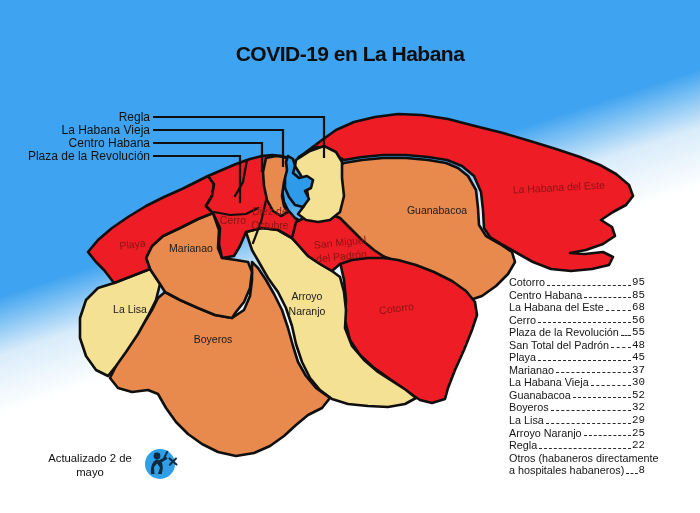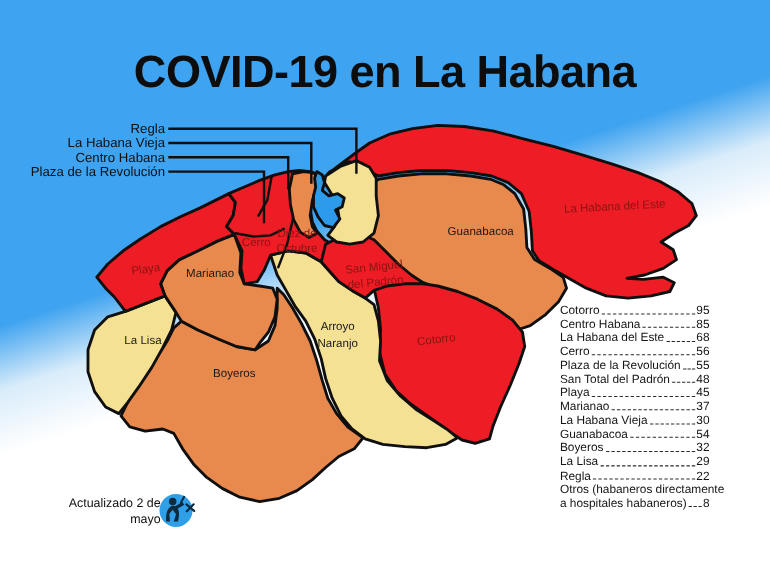--- a/index.html
+++ b/index.html
@@ -3,41 +3,41 @@
 <meta charset="utf-8">
 <style>
   html,body{margin:0;padding:0;}
   body{font-family:"Liberation Sans",sans-serif;}
   .canvas{
     position:relative;width:700px;height:513px;overflow:hidden;
     background:linear-gradient(162deg,#3ea3f0 0%,#3ea3f0 40%,#d9ecfa 48%,#ffffff 56%,#ffffff 100%);
   }
   .title{
     position:absolute;left:0;top:42px;width:100%;text-align:center;
-    font-size:41px;font-weight:bold;color:#0d0d0d;letter-spacing:-0.5px;
+    font-size:21px;font-weight:bold;color:#0d0d0d;letter-spacing:-0.5px;
   }
   .map-svg{position:absolute;left:0;top:0;}
   .region{stroke:#0f0f0f;stroke-width:2.6;stroke-linejoin:round;}
   .inner-border{fill:none;stroke:#0f0f0f;stroke-width:2.2;stroke-linecap:round;}
   .callout-line{fill:none;stroke:#0f0f0f;stroke-width:2.2;}
   .callout-text{font-size:12px;fill:#101010;text-anchor:end;font-family:"Liberation Sans",sans-serif;}
   .map-label{font-size:10.5px;text-anchor:middle;font-family:"Liberation Sans",sans-serif;}
   .lbl-dark{fill:#1a1a1a;}
   .lbl-red{fill:#8b1414;}
   .stats{
     position:absolute;left:509px;top:276px;width:136px;
     font-size:10.8px;color:#151515;
   }
   .stat-row{display:flex;align-items:flex-end;height:12.55px;line-height:12.55px;white-space:nowrap;}
   .stat-row .lbl{flex:0 0 auto;}
   .stat-row .leader{flex:1 1 auto;border-bottom:1.2px dashed #2a2a2a;margin:0 1px 3px 2px;min-width:4px;}
-  .stat-row .val{flex:0 0 auto;}
+  .stat-row .val{flex:0 0 auto;font-family:Liberation Mono, monospace;}
   .stat-row.no-leader .leader{border-bottom:none;}
   .footer{
-    position:absolute;left:34px;top:451px;width:112px;text-align:right;
+    position:absolute;left:34px;top:451px;width:112px;text-align:center;
     font-size:11.3px;line-height:14px;color:#101010;
   }
 </style>
 </head>
 <body>
 
 <div class="canvas">
 
   <div class="title">COVID-19 en La Habana</div>
 
@@ -155,31 +155,36 @@
         <span class="val">37</span>
       </div>
     <div class="stat-row">
         <span class="lbl">La Habana Vieja</span>
         <span class="leader"></span>
         <span class="val">30</span>
       </div>
     <div class="stat-row">
         <span class="lbl">Guanabacoa</span>
         <span class="leader"></span>
-        <span class="val">54</span>
+        <span class="val">52</span>
       </div>
     <div class="stat-row">
         <span class="lbl">Boyeros</span>
         <span class="leader"></span>
         <span class="val">32</span>
       </div>
     <div class="stat-row">
         <span class="lbl">La Lisa</span>
         <span class="leader"></span>
         <span class="val">29</span>
+      </div>
+    <div class="stat-row">
+        <span class="lbl">Arroyo Naranjo</span>
+        <span class="leader"></span>
+        <span class="val">25</span>
       </div>
     <div class="stat-row">
         <span class="lbl">Regla</span>
         <span class="leader"></span>
         <span class="val">22</span>
       </div>
     <div class="stat-row no-leader">
         <span class="lbl">Otros (habaneros directamente</span>
         <span class="leader"></span>
         <span class="val"></span>

